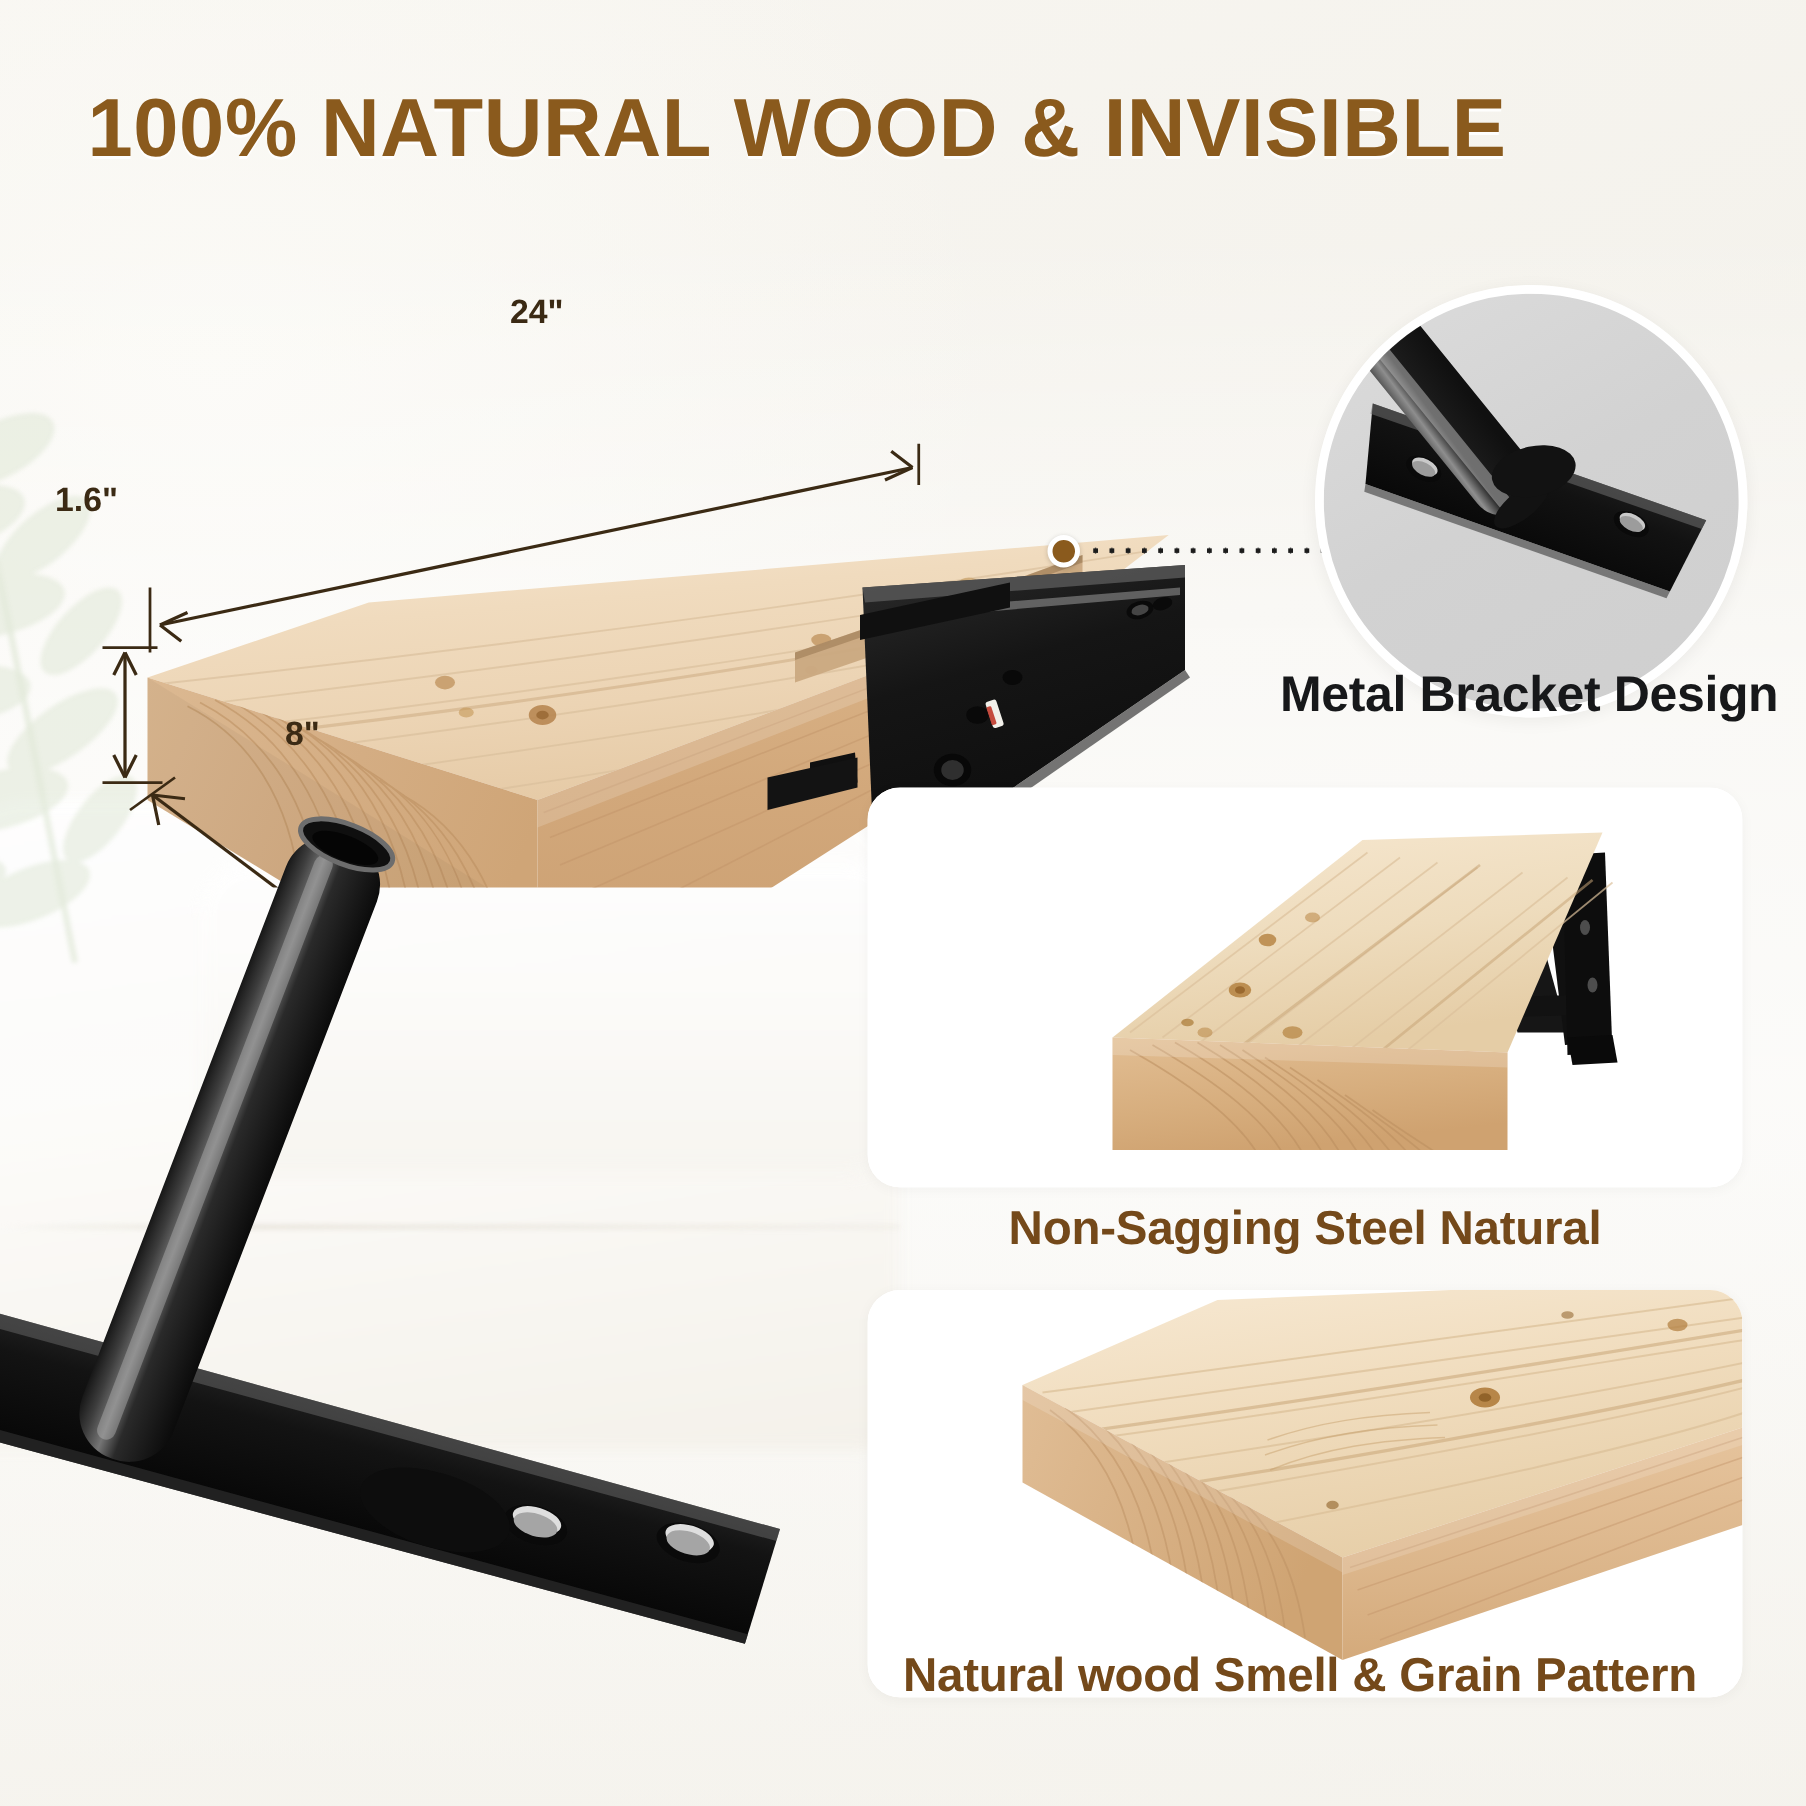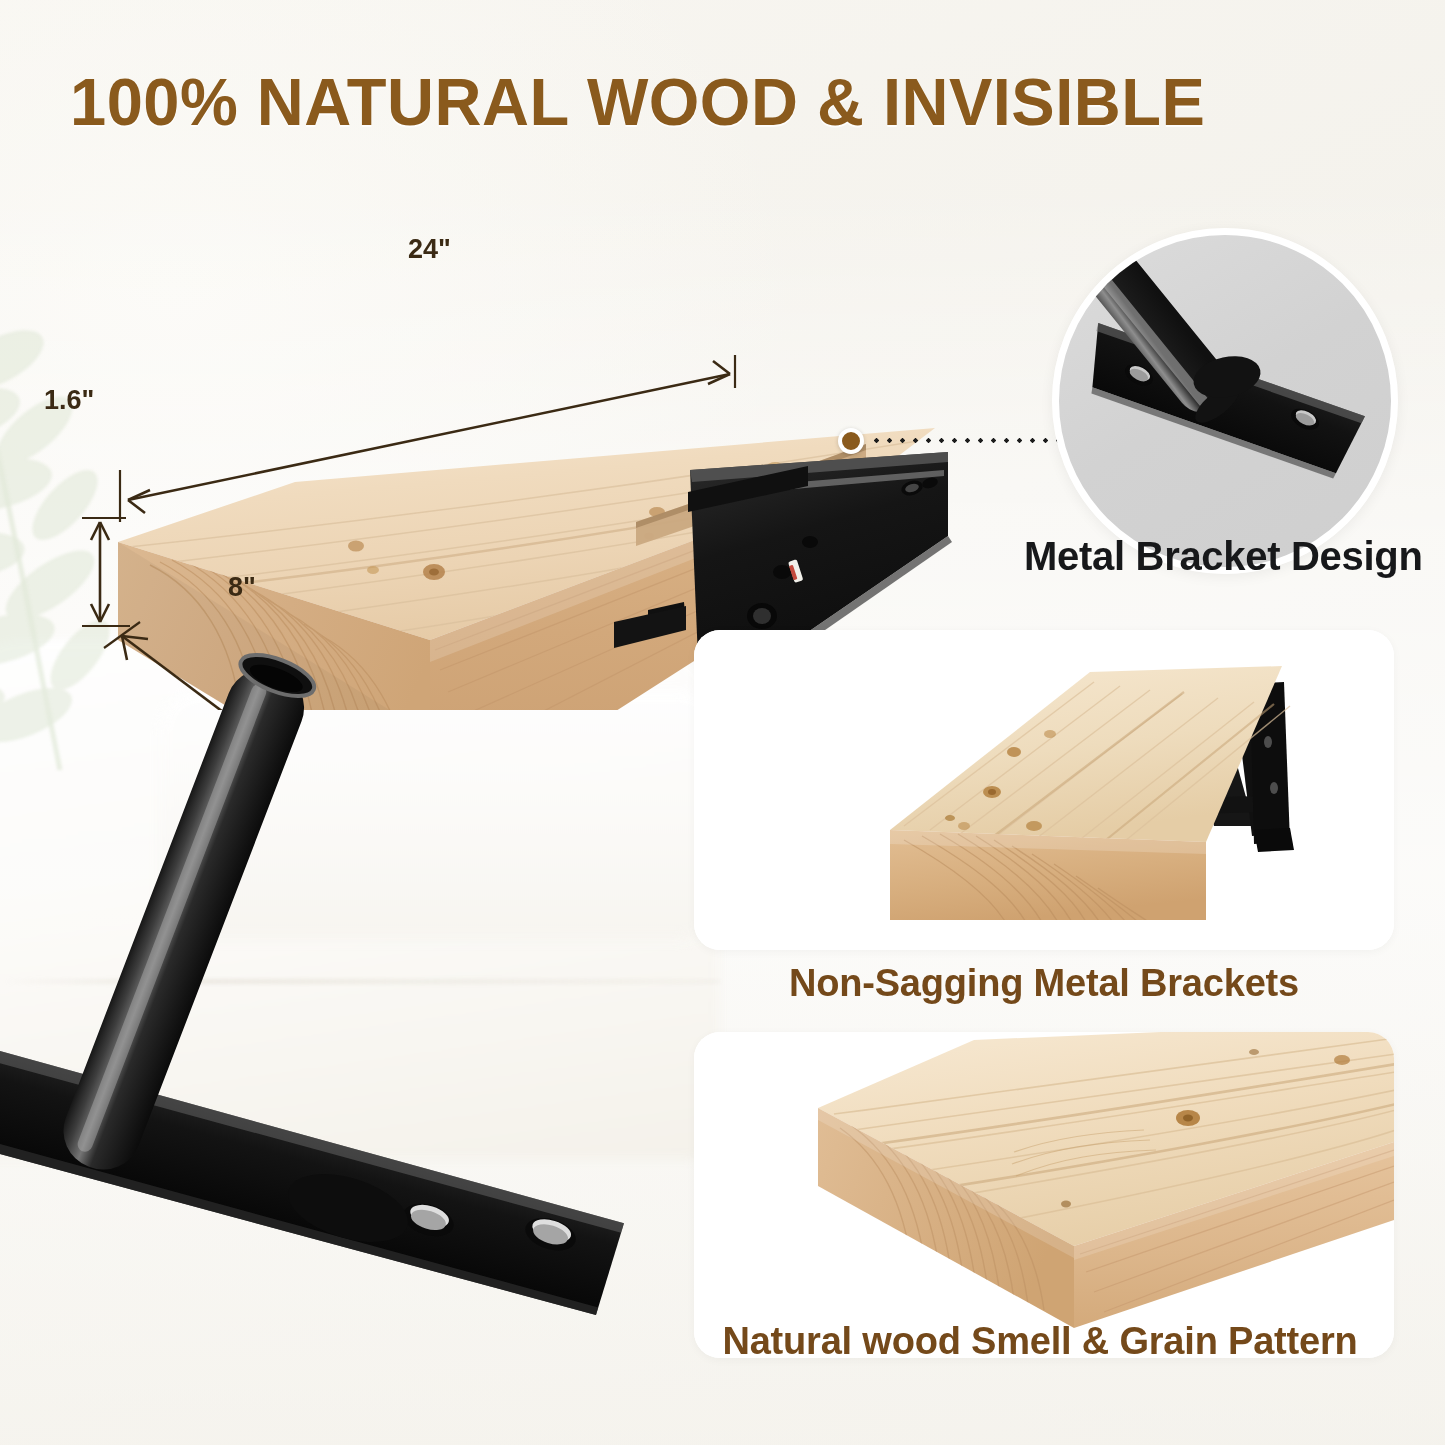--- a/index.html
+++ b/index.html
@@ -528,21 +528,21 @@
         <path d="M360 234 C 396 258, 426 282, 438 300"></path>
         <path d="M382 246 C 414 268, 442 288, 452 300"></path>
         <path d="M404 258 C 432 278, 456 292, 466 300"></path>
       </g>
       <path d="M196 200 L512 212 L512 224 L196 214 Z" fill="#ffffff" opacity="0.18"></path>
     </svg>
 
     
   </div>
 
-  <div class="card-caption cap-1">Non-Sagging Metal Brackets</div>
+  <div class="card-caption cap-1">Non-Sagging Steel Natural</div>
 
   <div class="card card-2">
     <svg width="700" height="326" viewBox="0 0 700 326">
       <defs>
         <linearGradient id="c2top" x1="0.1" y1="0" x2="0.45" y2="1">
           <stop offset="0%" stop-color="#f7e9d3"></stop>
           <stop offset="50%" stop-color="#f0dcbd"></stop>
           <stop offset="100%" stop-color="#e7cfa9"></stop>
         </linearGradient>
         <linearGradient id="c2front" x1="0" y1="0" x2="0" y2="1">

